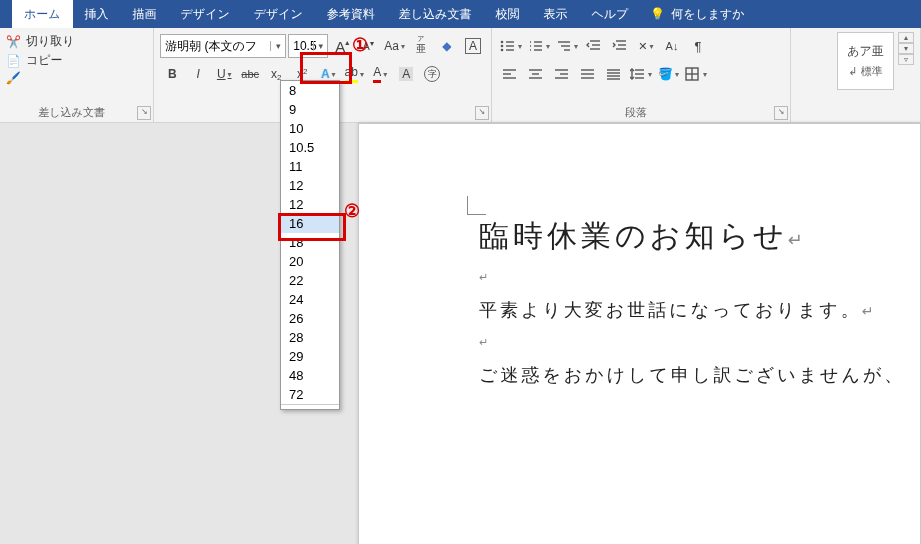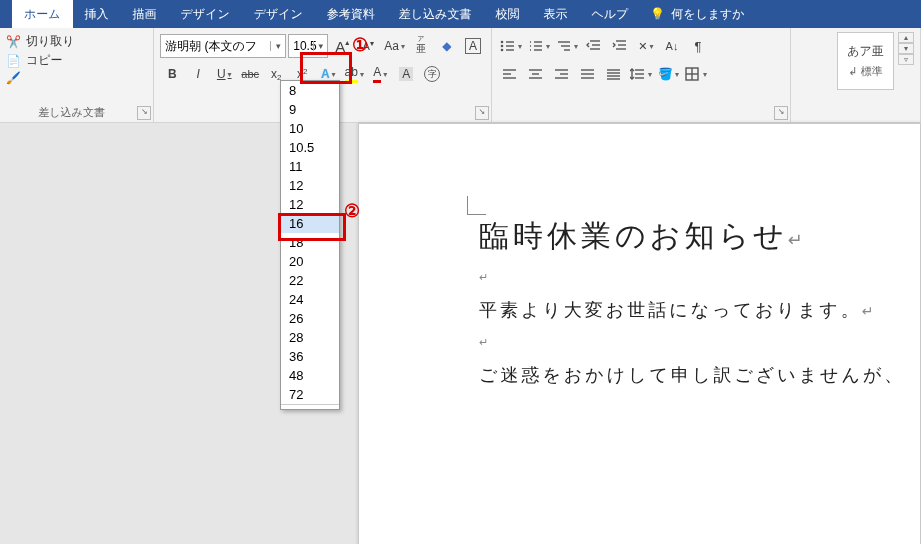--- a/index.html
+++ b/index.html
@@ -434,20 +434,21 @@
           <span>🪣</span>
         </div>
       <div class="btn para-btn dd">
           <svg>
             <rect x="1" y="1" width="12" height="12" fill="none" class="ln"></rect>
             <line class="ln" x1="1" y1="7" x2="13" y2="7"></line>
             <line class="ln" x1="7" y1="1" x2="7" y2="13"></line>
           </svg>
         </div>
     </div>
+    <div class="group-label">段落</div>
     <div class="group-launcher">↘</div>
   </div>
 
   <div class="group" style="flex:1; display:flex; flex-direction:row; align-items:flex-start;">
     <div class="style-card">
       <div class="s1">あア亜</div>
       <div class="s2">↲ <span>標準</span></div>
     </div>
     <div class="styles-side">
       <div>▴</div>
@@ -481,21 +482,21 @@
   <div>11</div>
   <div>12</div>
   <div>12</div>
   <div class="hover">16</div>
   <div>18</div>
   <div>20</div>
   <div>22</div>
   <div>24</div>
   <div>26</div>
   <div>28</div>
-  <div>36</div>
+  <div>29</div>
   <div>48</div>
   <div>72</div>
   <div class="sep-top"></div>
 </div>
 
 <div class="callout-box" style="left:300px; top:52px; width:46px; height:26px;"></div>
 <div class="callout-num" style="left:352px; top:34px;">①</div>
 
 <div class="callout-box" style="left:278px; top:213px; width:62px; height:22px;"></div>
 <div class="callout-num" style="left:344px; top:200px;">②</div>

